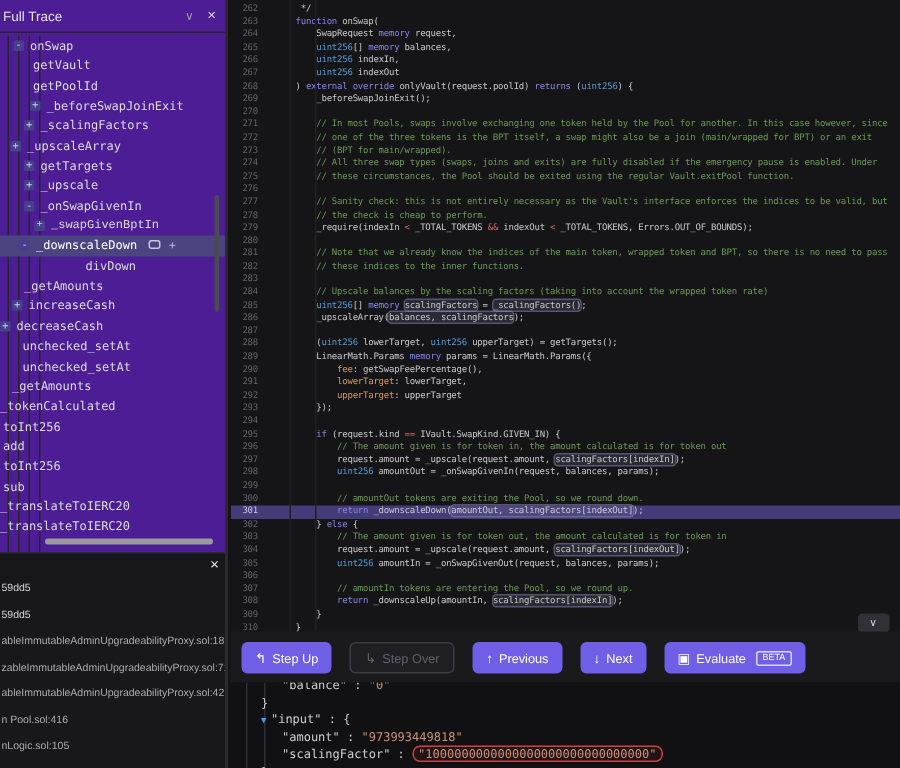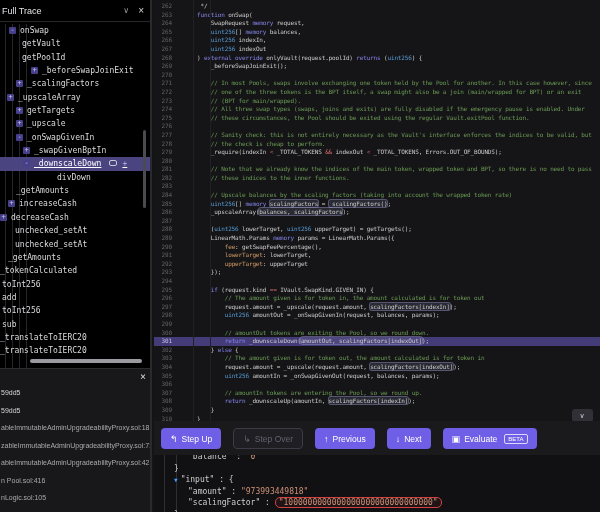--- a/index.html
+++ b/index.html
@@ -2,21 +2,21 @@
 <html><head>
 <meta charset="utf-8">
 <style>
   * { margin:0; padding:0; box-sizing:border-box; }
   html,body { width:600px; height:512px; background:#141416; overflow:hidden;
               font-family:"DejaVu Sans Mono", monospace; }
   .app { position:relative; width:600px; height:512px; }
 
   
   .left { position:absolute; left:0; top:0; width:152px; height:512px;
-          background:#000000; border-right:2px solid #2a2a2e; overflow:hidden; }
+          background:#4c1d95; border-right:2px solid #2a2a2e; overflow:hidden; }
   .thead { position:absolute; left:0; top:0; width:100%; height:22px;
            display:flex; align-items:center; padding:0 6px 0 2px;
            border-bottom:1px solid #27272b;
            font-family:"Liberation Sans", sans-serif; }
   .ttitle { font-size:9px; color:#e3e3e6; white-space:nowrap; }
   .hico { margin-left:auto; color:#9a9aa2; font-size:8px; cursor:pointer; }
   .hico.x { margin-left:9px; color:#d5d5da; font-size:10px; }
 
   .tbody { position:absolute; left:0; top:22px; width:152px; height:346px;
            overflow:hidden; padding-top:2px; }
@@ -104,28 +104,28 @@
       <span class="hico x">×</span>
     </div>
     <div class="tbody">
         <div class="tguide" style="left: 5px;"></div>
         <div class="tguide" style="left: 12px;"></div>
         <div class="tguide" style="left: 19px;"></div>
         <div class="tguide" style="left: 26px;"></div>
         <div class="trow" style="padding-left: 9px;"><span class="ticon">-</span><span class="tlabel">onSwap</span></div>
         <div class="trow" style="padding-left: 22px;"><span class="tlabel">getVault</span></div>
         <div class="trow" style="padding-left: 22px;"><span class="tlabel">getPoolId</span></div>
-        <div class="trow" style="padding-left: 31px;"><span class="ticon">+</span><span class="tlabel">_beforeSwapJoinExit</span></div>
+        <div class="trow" style="padding-left: 20px;"><span class="ticon">+</span><span class="tlabel">_beforeSwapJoinExit</span></div>
         <div class="trow" style="padding-left: 16px;"><span class="ticon">+</span><span class="tlabel">_scalingFactors</span></div>
         <div class="trow" style="padding-left: 7px;"><span class="ticon">+</span><span class="tlabel">_upscaleArray</span></div>
         <div class="trow" style="padding-left: 16px;"><span class="ticon">+</span><span class="tlabel">getTargets</span></div>
         <div class="trow" style="padding-left: 16px;"><span class="ticon">+</span><span class="tlabel">_upscale</span></div>
         <div class="trow" style="padding-left: 16px;"><span class="ticon">-</span><span class="tlabel">_onSwapGivenIn</span></div>
-        <div class="trow" style="padding-left: 23px;"><span class="ticon">+</span><span class="tlabel">_swapGivenBptIn</span></div>
-        <div class="trow sel" style="padding-left: 23px; text-decoration: underline;"><span class="ticon">-</span><span class="tlabel">_downscaleDown</span><span class="cbubble"></span><span class="cplus">+</span></div>
+        <div class="trow" style="padding-left: 23px; font-family: Liberation Mono, monospace;"><span class="ticon">+</span><span class="tlabel">_swapGivenBptIn</span></div>
+        <div class="trow sel" style="padding-left: 13px;"><span class="ticon">-</span><span class="tlabel">_downscaleDown</span><span class="cbubble"></span><span class="cplus">+</span></div>
         <div class="trow" style="padding-left: 37px; margin-left: 20px;"><span class="tlabel">divDown</span></div>
         <div class="trow" style="padding-left: 16px;"><span class="tlabel">_getAmounts</span></div>
         <div class="trow" style="padding-left: 8px;"><span class="ticon">+</span><span class="tlabel">increaseCash</span></div>
         <div class="trow" style="padding-left: 0;"><span class="ticon">+</span><span class="tlabel">decreaseCash</span></div>
         <div class="trow" style="padding-left: 15px;"><span class="tlabel">unchecked_setAt</span></div>
         <div class="trow" style="padding-left: 15px;"><span class="tlabel">unchecked_setAt</span></div>
         <div class="trow" style="padding-left: 8px;"><span class="tlabel">_getAmounts</span></div>
         <div class="trow" style="padding-left: 0px;"><span class="tlabel">_tokenCalculated</span></div>
         <div class="trow" style="padding-left: 2px;"><span class="tlabel">toInt256</span></div>
         <div class="trow" style="padding-left: 2px;"><span class="tlabel">add</span></div>

